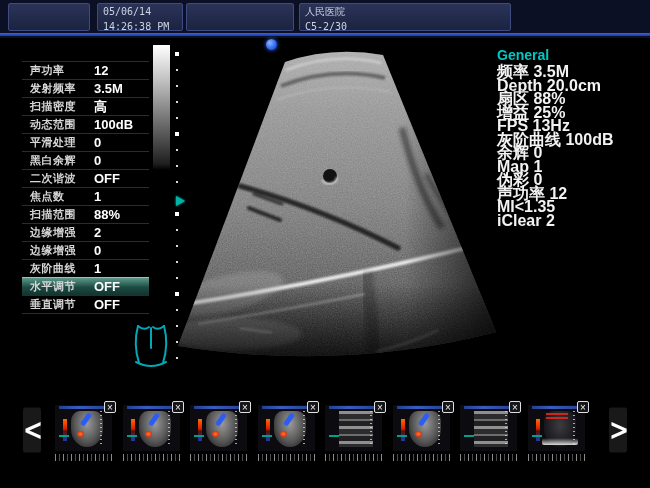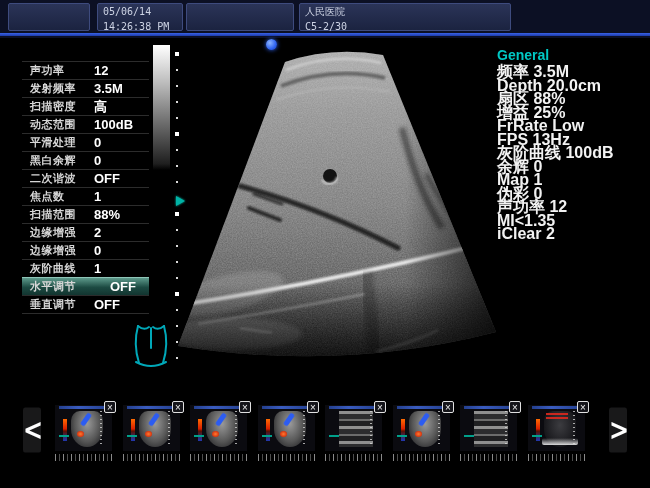--- a/index.html
+++ b/index.html
@@ -21,21 +21,21 @@
                  background:linear-gradient(#3a63e8,#1c3aa8);}
 
   
   #param-panel{position:absolute;left:22px;top:61px;width:127px;border-top:1px solid #2c2c2c;}
   .param-row{position:relative;display:flex;align-items:center;height:17px;
              border-bottom:1px solid #2c2c2c;padding:0 2px 0 8px;box-sizing:content-box;
              cursor:default;}
   .param-row .p-label{width:64px;color:#d6d6d6;font-size:11px;font-weight:bold;letter-spacing:.5px;}
   .param-row .p-value{color:#ffffff;font-size:13px;font-weight:bold;}
   .param-row.hl{background:linear-gradient(#5d9a8b,#1c4a42 55%,#123530);
-                border-top:1px solid #8fc6b8;margin-top:-1px;gap:16px;}
+                border-top:1px solid #8fc6b8;margin-top:-1px;}
 
   
   #graybar{position:absolute;left:153px;top:45px;width:17px;height:125px;
            background:linear-gradient(#ffffff,#bdbdbd 30%,#6e6e6e 62%,#1f1f1f 95%,#000);}
   #ruler-small{position:absolute;left:176px;top:53px;width:2px;height:315px;
        background:repeating-linear-gradient(to bottom,rgba(255,255,255,.85) 0 2px,transparent 2px 16px);}
   #ruler-big{position:absolute;left:175px;top:52px;width:4px;height:316px;
        background:repeating-linear-gradient(to bottom,#ffffff 0 4px,transparent 4px 80px);}
   #focus-arrow{position:absolute;left:176px;top:196px;width:0;height:0;
        border-top:5px solid transparent;border-bottom:5px solid transparent;
@@ -256,21 +256,20 @@
       </g>
     </svg>
   </div>
 
   <div id="info-panel">
     <div id="info-header">General</div>
     <div class="info-line">频率 3.5M</div>
     <div class="info-line">Depth 20.0cm</div>
     <div class="info-line">扇区 88%</div>
     <div class="info-line">增益 25%</div>
-    <div class="info-line">FrRate Low</div>
     <div class="info-line">FPS 13Hz</div>
     <div class="info-line">灰阶曲线 100dB</div>
     <div class="info-line">余辉 0</div>
     <div class="info-line">Map 1</div>
     <div class="info-line">伪彩 0</div>
     <div class="info-line">声功率 12</div>
     <div class="info-line">MI&lt;1.35</div>
     <div class="info-line">iClear 2</div>
   </div>
 

